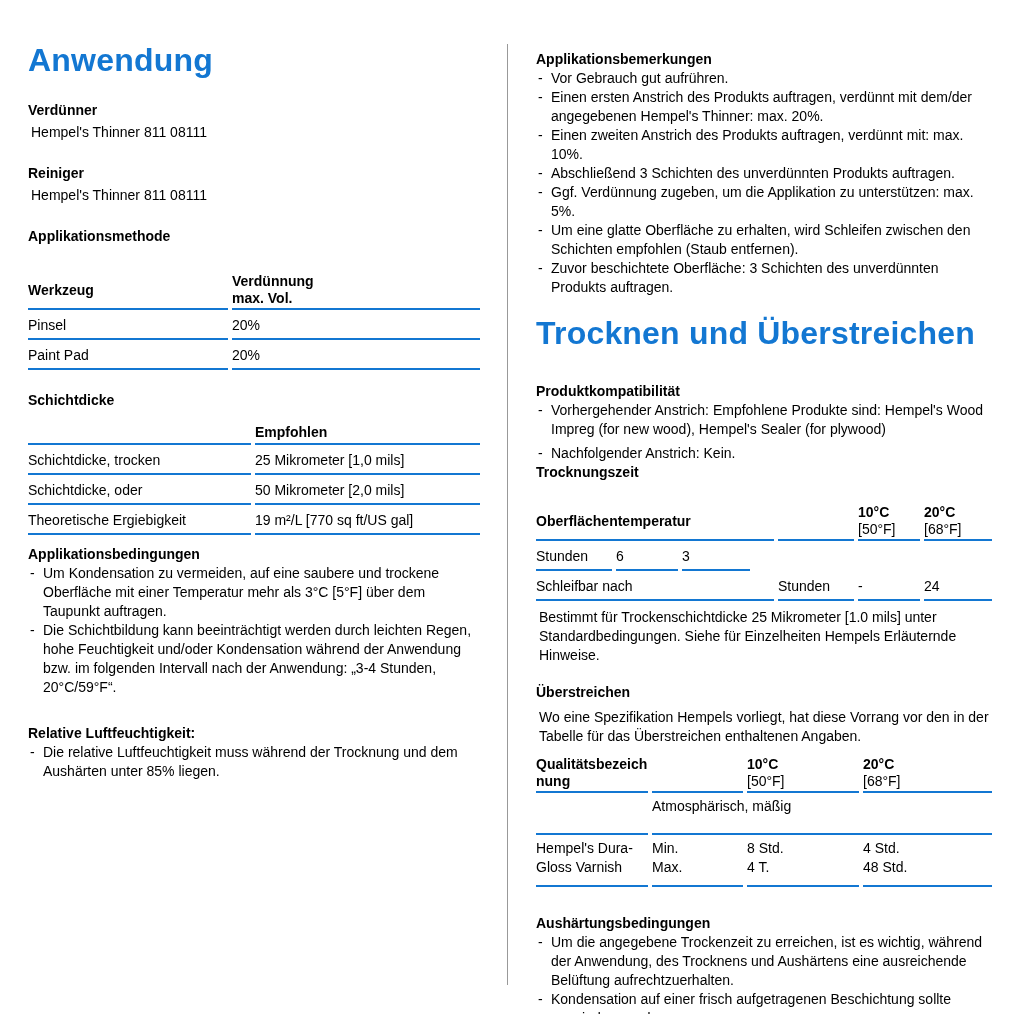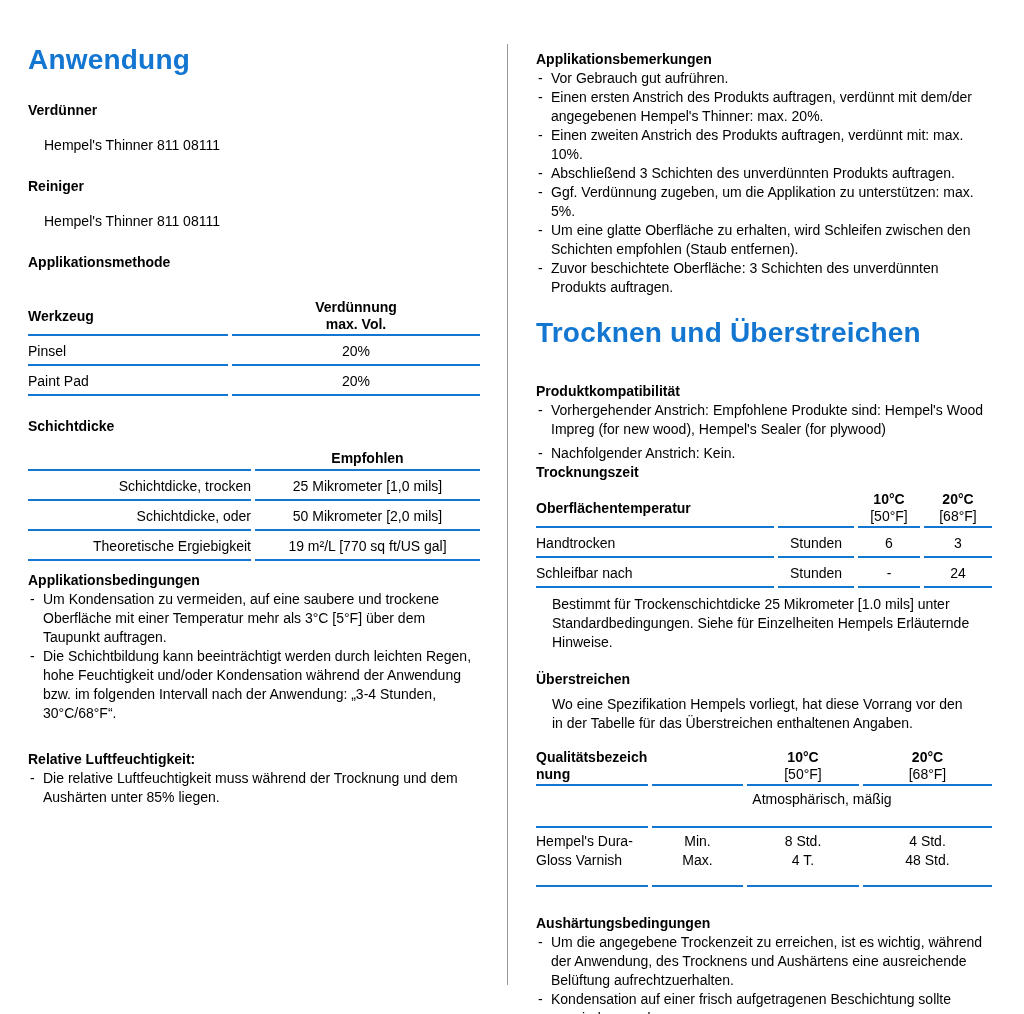--- a/index.html
+++ b/index.html
@@ -18,46 +18,46 @@
     overflow:hidden;
   }
   .divider{
     position:absolute;left:507px;top:44px;width:1px;height:941px;
     background:var(--divider);
   }
   .col{position:absolute;top:0;}
   .col-left{left:28px;width:452px;}
   .col-right{left:536px;width:456px;}
   h1{
-    font-size:28px;line-height:30px;font-weight:bold;
+    font-size:32px;line-height:30px;font-weight:bold;
     color:var(--blue);margin:0;letter-spacing:.2px;
   }
   .subhead{font-weight:bold;}
-  p{margin:16px;}
+  p{margin:3px;}
   
   .bullet{display:flex;}
   .bullet .dash{flex:0 0 13px;padding-left:2px;}
   .bullet .btext{flex:1;}
   .spaced .bullet + .bullet{margin-top:5px;}
   
   .tbl{width:100%;}
   .trow{display:flex;gap:4px;}
   .tc{border-bottom:2px solid var(--rule);}
   .thead .tc{display:flex;flex-direction:column;justify-content:center;padding-bottom:1px;}
   .hl{line-height:17px;}
-  .center{text-align:center;}
+  .center{}
   .b{font-weight:bold;}
   .drow .tc{padding:6px 0 3px;}
   .band-row .tc{padding:4px 0 17px;}
-  .mrow .tc{padding:4px 0 15px;}
+  .mrow .tc{padding:4px 0 8px;}
   
   .am-c1{width:200px;}
   .am-c2{flex:1;}
   
-  .sd-c1{width:223px;text-align:right;}
+  .sd-c1{width:223px;}
   .sd-c2{flex:1;}
   
   .tz-c1{flex:1;}
   .tz-c2{width:76px;}
   .tz-c3{width:62px;}
   .tz-c4{width:68px;}
   
   .ub-c1{width:112px;}
   .ub-c2{width:91px;}
   .ub-c3{width:112px;}
@@ -133,21 +133,21 @@
     <div class="subhead" style="margin-top:10px">Applikationsbedingungen</div>
     <div>
 
         <div class="bullet">
           <span class="dash">-</span>
           <span class="btext">Um Kondensation zu vermeiden, auf eine saubere und trockene Oberfläche mit einer Temperatur mehr als 3°C [5°F] über dem Taupunkt auftragen.</span>
         </div>
 
         <div class="bullet">
           <span class="dash">-</span>
-          <span class="btext">Die Schichtbildung kann beeinträchtigt werden durch leichten Regen, hohe Feuchtigkeit und/oder Kondensation während der Anwendung bzw. im folgenden Intervall nach der Anwendung: „3-4 Stunden, 30°C/68°F“.</span>
+          <span class="btext">Die Schichtbildung kann beeinträchtigt werden durch leichten Regen, hohe Feuchtigkeit und/oder Kondensation während der Anwendung bzw. im folgenden Intervall nach der Anwendung: „3-4 Stunden, 20°C/59°F“.</span>
         </div>
       </div>
 
     <div class="subhead" style="margin-top:27px">Relative Luftfeuchtigkeit:</div>
     <div>
 
         <div class="bullet">
           <span class="dash">-</span>
           <span class="btext">Die relative Luftfeuchtigkeit muss während der Trocknung und dem Aushärten unter 85% liegen.</span>
         </div>
@@ -205,37 +205,36 @@
         </div>
 
         <div class="bullet">
           <span class="dash">-</span>
           <span class="btext">Nachfolgender Anstrich: Kein.</span>
         </div>
       </div>
 
     <div class="subhead" style="">Trocknungszeit</div>
 
-    <div class="tbl" style="margin-top:9px">
+    <div class="tbl" style="margin-top:22px">
       <div class="trow thead">
         <div class="tc tz-c1 b">Oberflächentemperatur</div>
         <div class="tc tz-c2"></div>
         <div class="tc tz-c3 center hl">
           <div class="b">10°C</div>
           <div>[50°F]</div>
         </div>
         <div class="tc tz-c4 center hl">
           <div class="b">20°C</div>
           <div>[68°F]</div>
         </div>
       </div>
       <div>
 
           <div class="trow drow">
-            <div class="tc tz-c1">Handtrocken</div>
             <div class="tc tz-c2 center">Stunden</div>
             <div class="tc tz-c3 center">6</div>
             <div class="tc tz-c4 center">3</div>
           </div>
 
           <div class="trow drow">
             <div class="tc tz-c1">Schleifbar nach</div>
             <div class="tc tz-c2 center">Stunden</div>
             <div class="tc tz-c3 center">-</div>
             <div class="tc tz-c4 center">24</div>

